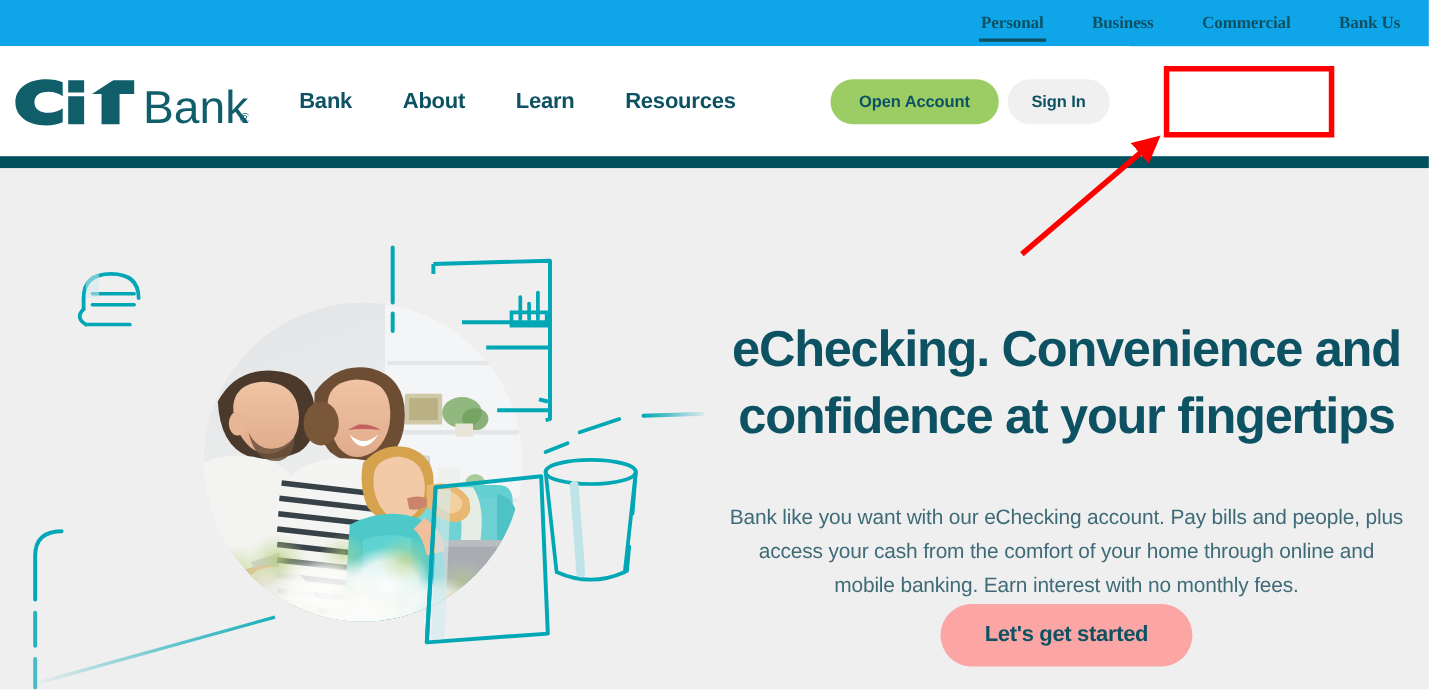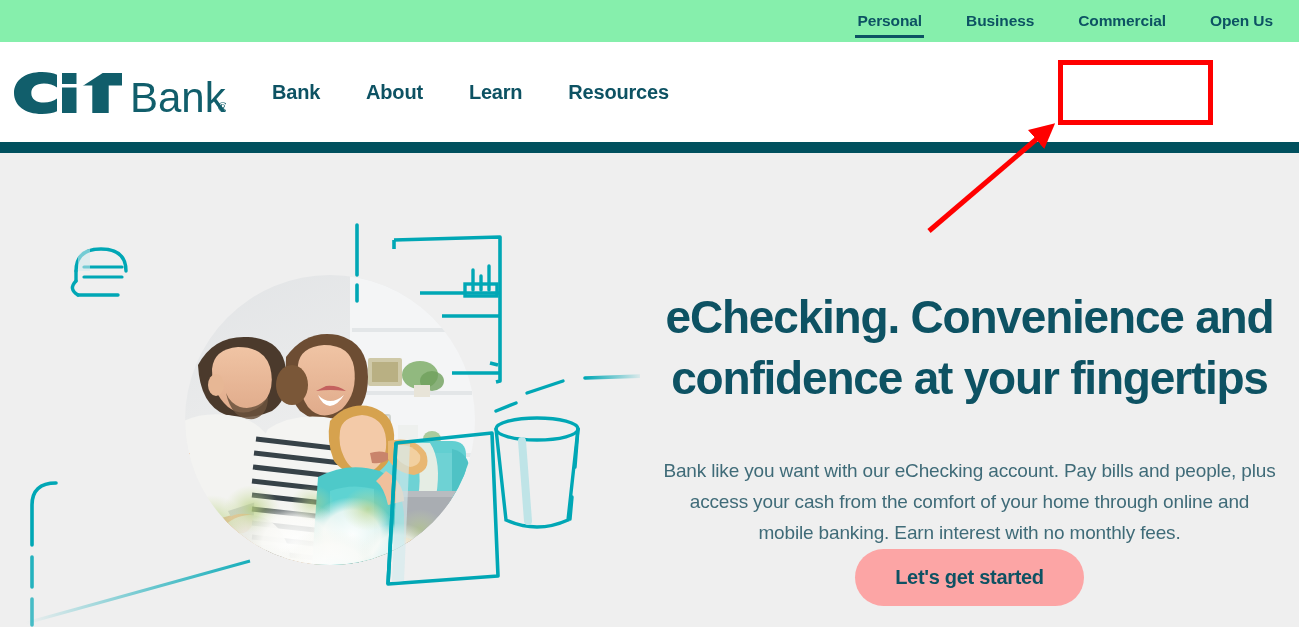--- a/index.html
+++ b/index.html
@@ -7,23 +7,24 @@
     width:1299px; height:627px;
     background:#ffffff;
     font-family:"Liberation Sans", sans-serif;
     overflow:hidden;
   }
   .page { position:relative; width:1299px; height:627px; }
 
   
   .utility-bar {
     position:absolute; left:0; top:0; width:1299px; height:42px;
-    background:#86efac;
+    background:#0ea5e9;
     display:flex; justify-content:flex-end; align-items:flex-start;
     padding-right:26px;
+    font-family:Liberation Serif, serif;
   }
   .utility-item {
     position:relative;
     font-size:15.5px; font-weight:bold; color:#0d5263;
     letter-spacing:-0.1px;
     padding:12px 0 0 0;
     margin-left:44px;
     height:42px;
     cursor:pointer;
     white-space:nowrap;
@@ -137,21 +138,21 @@
     <div class="utility-item active">
       <span>Personal</span>
     </div>
     <div class="utility-item">
       <span>Business</span>
     </div>
     <div class="utility-item">
       <span>Commercial</span>
     </div>
     <div class="utility-item">
-      <span>Open Us</span>
+      <span>Bank Us</span>
     </div>
   </div>
 
   <div class="main-header">
 
     <div class="logo">
       <svg width="214" height="46" viewBox="0 0 214 46">
 
         <path d="M30 2 C13 2 2 10.5 2 23 C2 35.5 13 44 30 44 C36 44 41 43 45 41.2 L45 28.5 C41.5 31.2 37 32.6 32 32.6 C24 32.6 19.3 29 19.3 23 C19.3 17 24 13.4 32 13.4 C37 13.4 41.5 14.8 45 17.5 L45 4.8 C41 3 36 2 30 2 Z" fill="#115e6b"></path>
 
@@ -167,20 +168,24 @@
       </svg>
     </div>
 
     <nav class="main-nav">
       <span class="nav-item">Bank</span>
       <span class="nav-item">About</span>
       <span class="nav-item">Learn</span>
       <span class="nav-item">Resources</span>
     </nav>
 
+    <div class="header-actions">
+      <button class="btn-open-account">Open Account</button>
+      <button class="btn-sign-in">Sign In</button>
+    </div>
   </div>
 
   <div class="header-rule"></div>
 
   <div class="hero">
 
     <div class="hero-art">
       <svg width="640" height="474" viewBox="0 0 640 474">
         <defs>
           <clipPath id="photoCircle">

